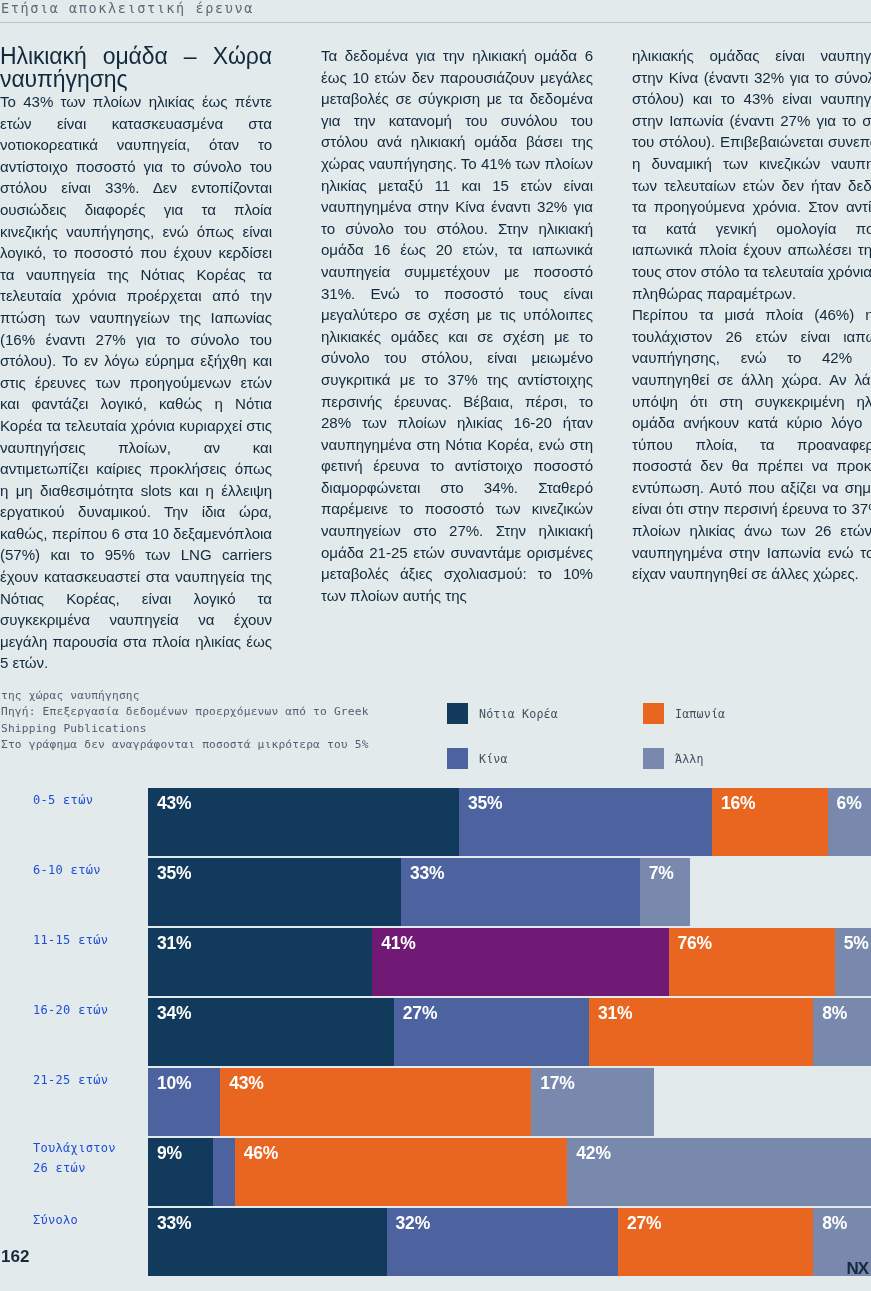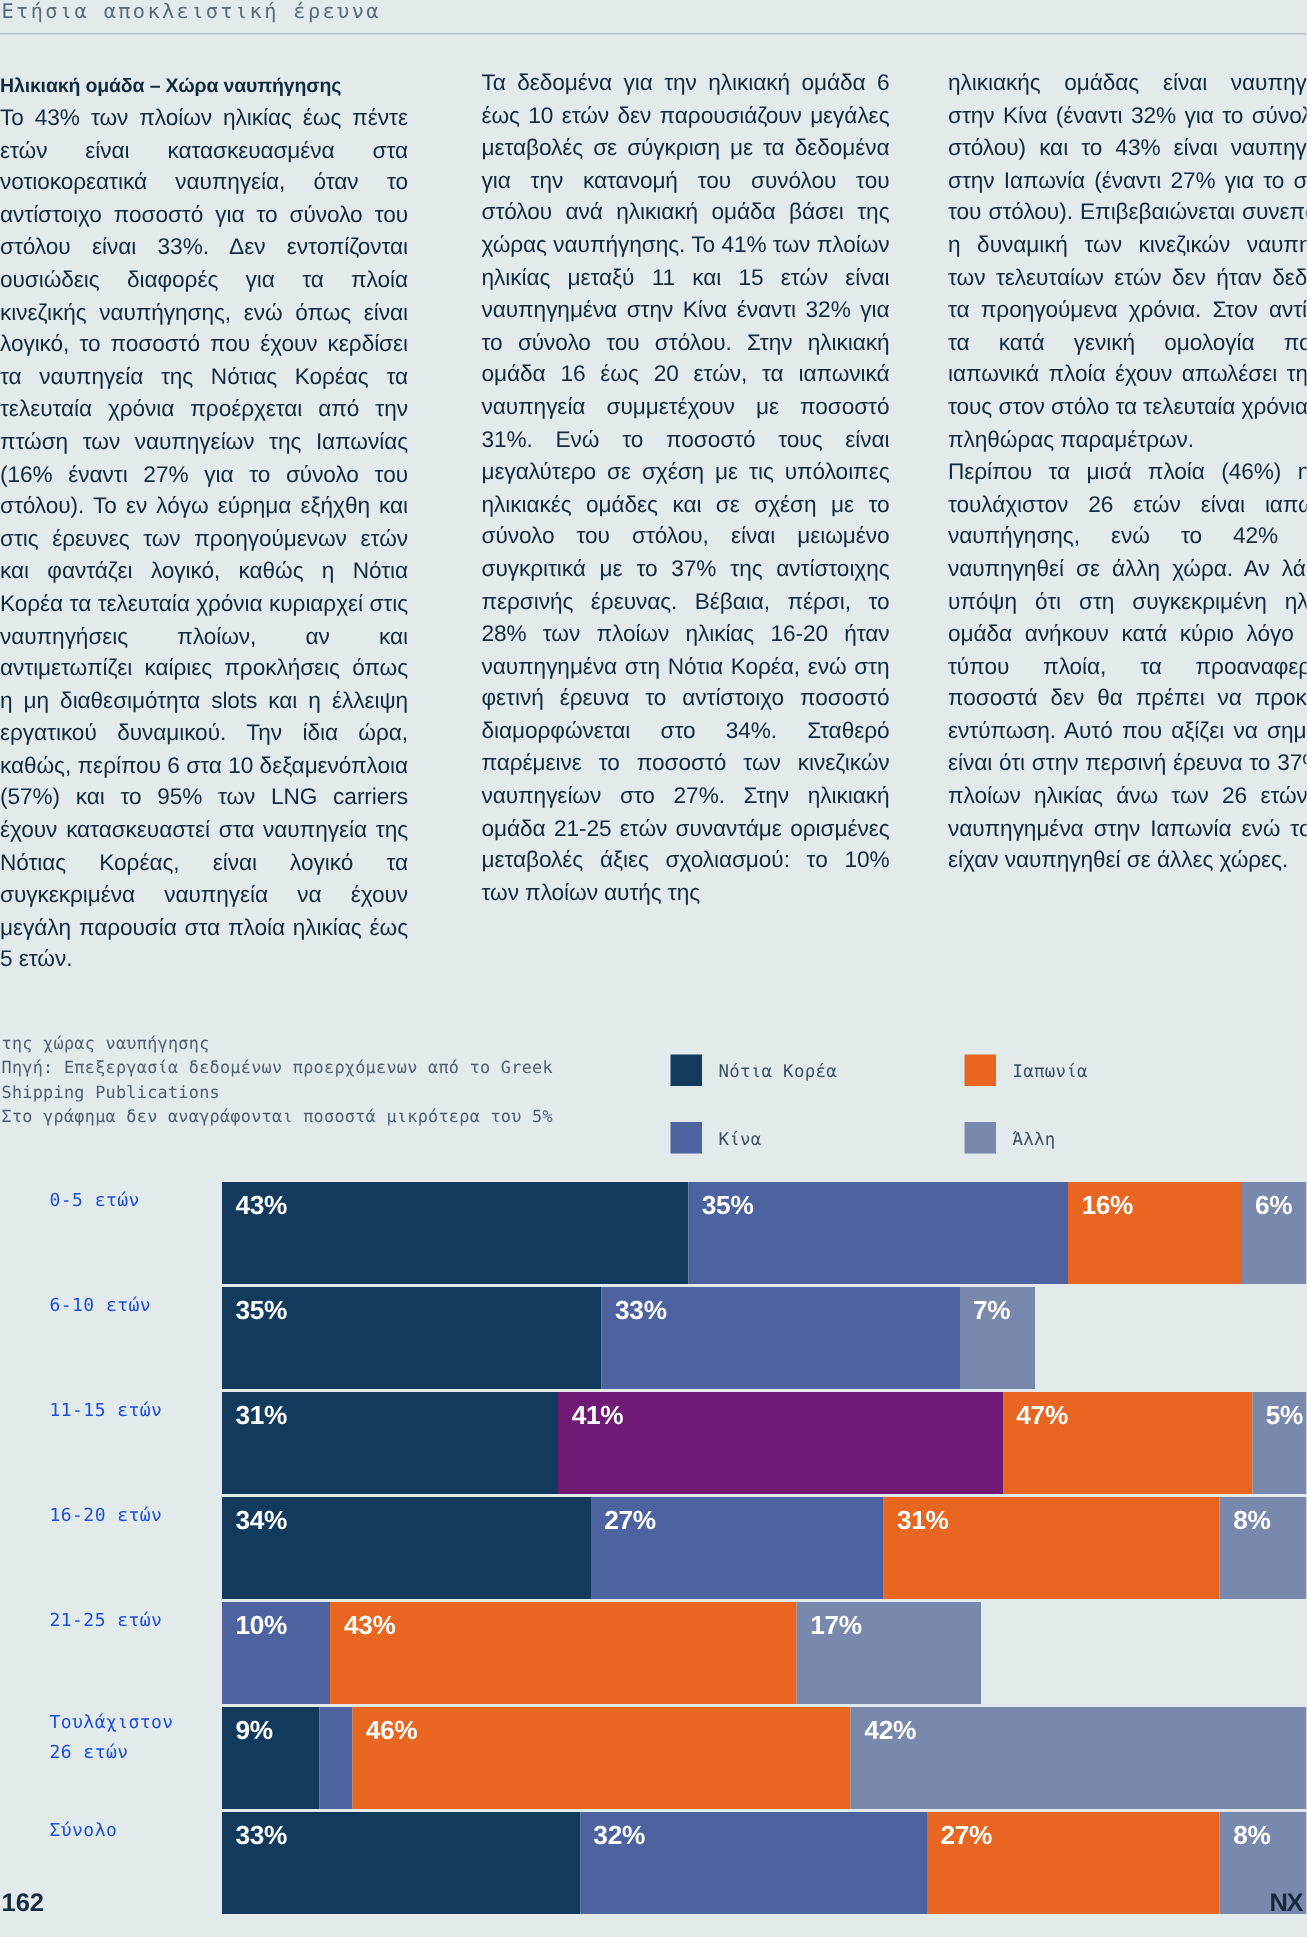--- a/index.html
+++ b/index.html
@@ -56,23 +56,23 @@
     text-align: justify;
     color: #132a3c;
     letter-spacing: -0.05px;
   }
   .col-1 { left: 0px; }
   .col-2 { left: 296px; margin-left: 25px; }
   .col-3 { left: 592px; width: 279px; margin-left: 40px; }
 
   h1.deck {
     margin: 0 0 0 0;
-    font-size: 13px;
+    font-size: 23px;
     line-height: 23px;
-    font-weight: bold;
+    font-weight: normal;
     color: #12293c;
     letter-spacing: -0.1px;
   }
   .col p {
     margin: 0;
   }
 
   
   .chart-block {
     position: absolute;
@@ -168,21 +168,21 @@
     font-weight: bold;
     color: #ffffff;
     white-space: nowrap;
     letter-spacing: -0.2px;
   }
 
   
   .footer-page {
     position: absolute;
     left: 1px;
-    bottom: 12px;
+    bottom: 24px;
     font-size: 17px;
     font-weight: bold;
     color: #152b3d;
     margin-top: 44px;
   }
   .footer-brand {
     position: absolute;
     right: 3px;
     bottom: 12px;
     font-size: 17px;
@@ -284,21 +284,21 @@
           <div>11-15 ετών</div>
         </div>
         <div class="bar">
           <div class="seg" style="width: 31%; background: rgb(18, 58, 92);">
             <span class="seg-value">31%</span>
           </div>
           <div class="seg" style="width: 41%; background: #701a75;">
             <span class="seg-value">41%</span>
           </div>
           <div class="seg" style="width: 23%; background: rgb(232, 102, 31);">
-            <span class="seg-value">47%</span>
+            <span class="seg-value">76%</span>
           </div>
           <div class="seg" style="width: 5%; background: rgb(121, 137, 174);">
             <span class="seg-value">5%</span>
           </div>
         </div>
       </div>
       <div class="row">
         <div class="row-label">
           <div>16-20 ετών</div>
         </div>

